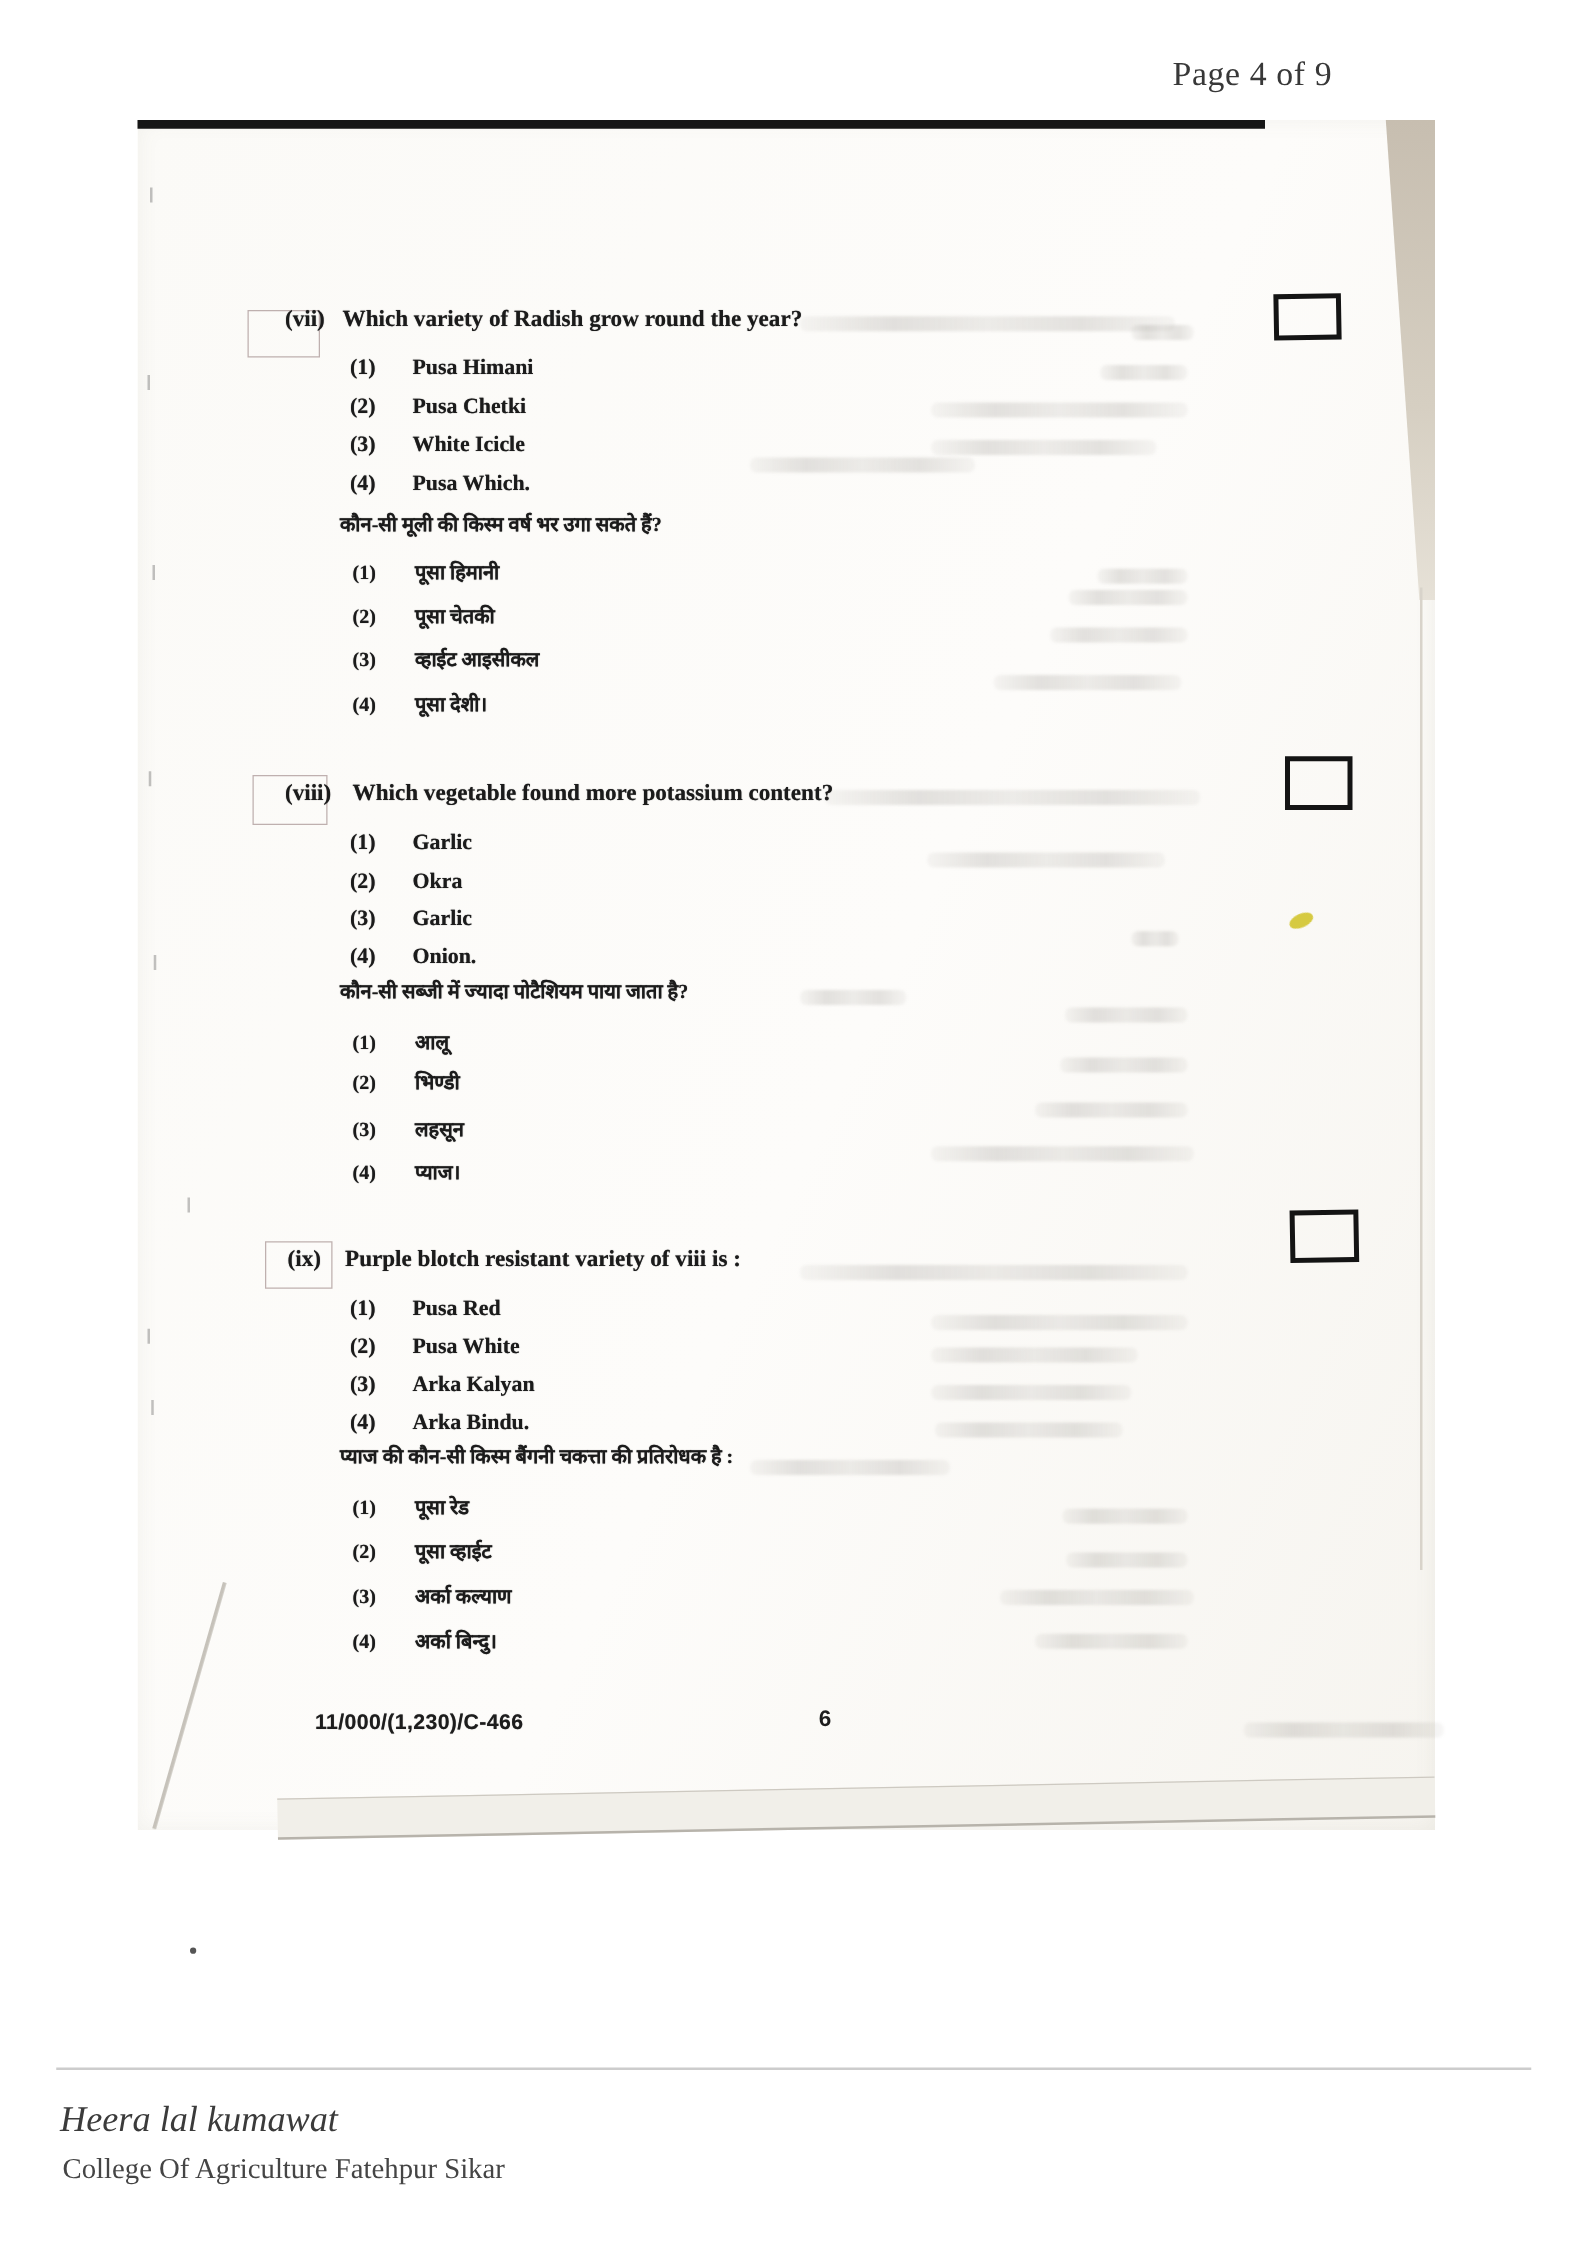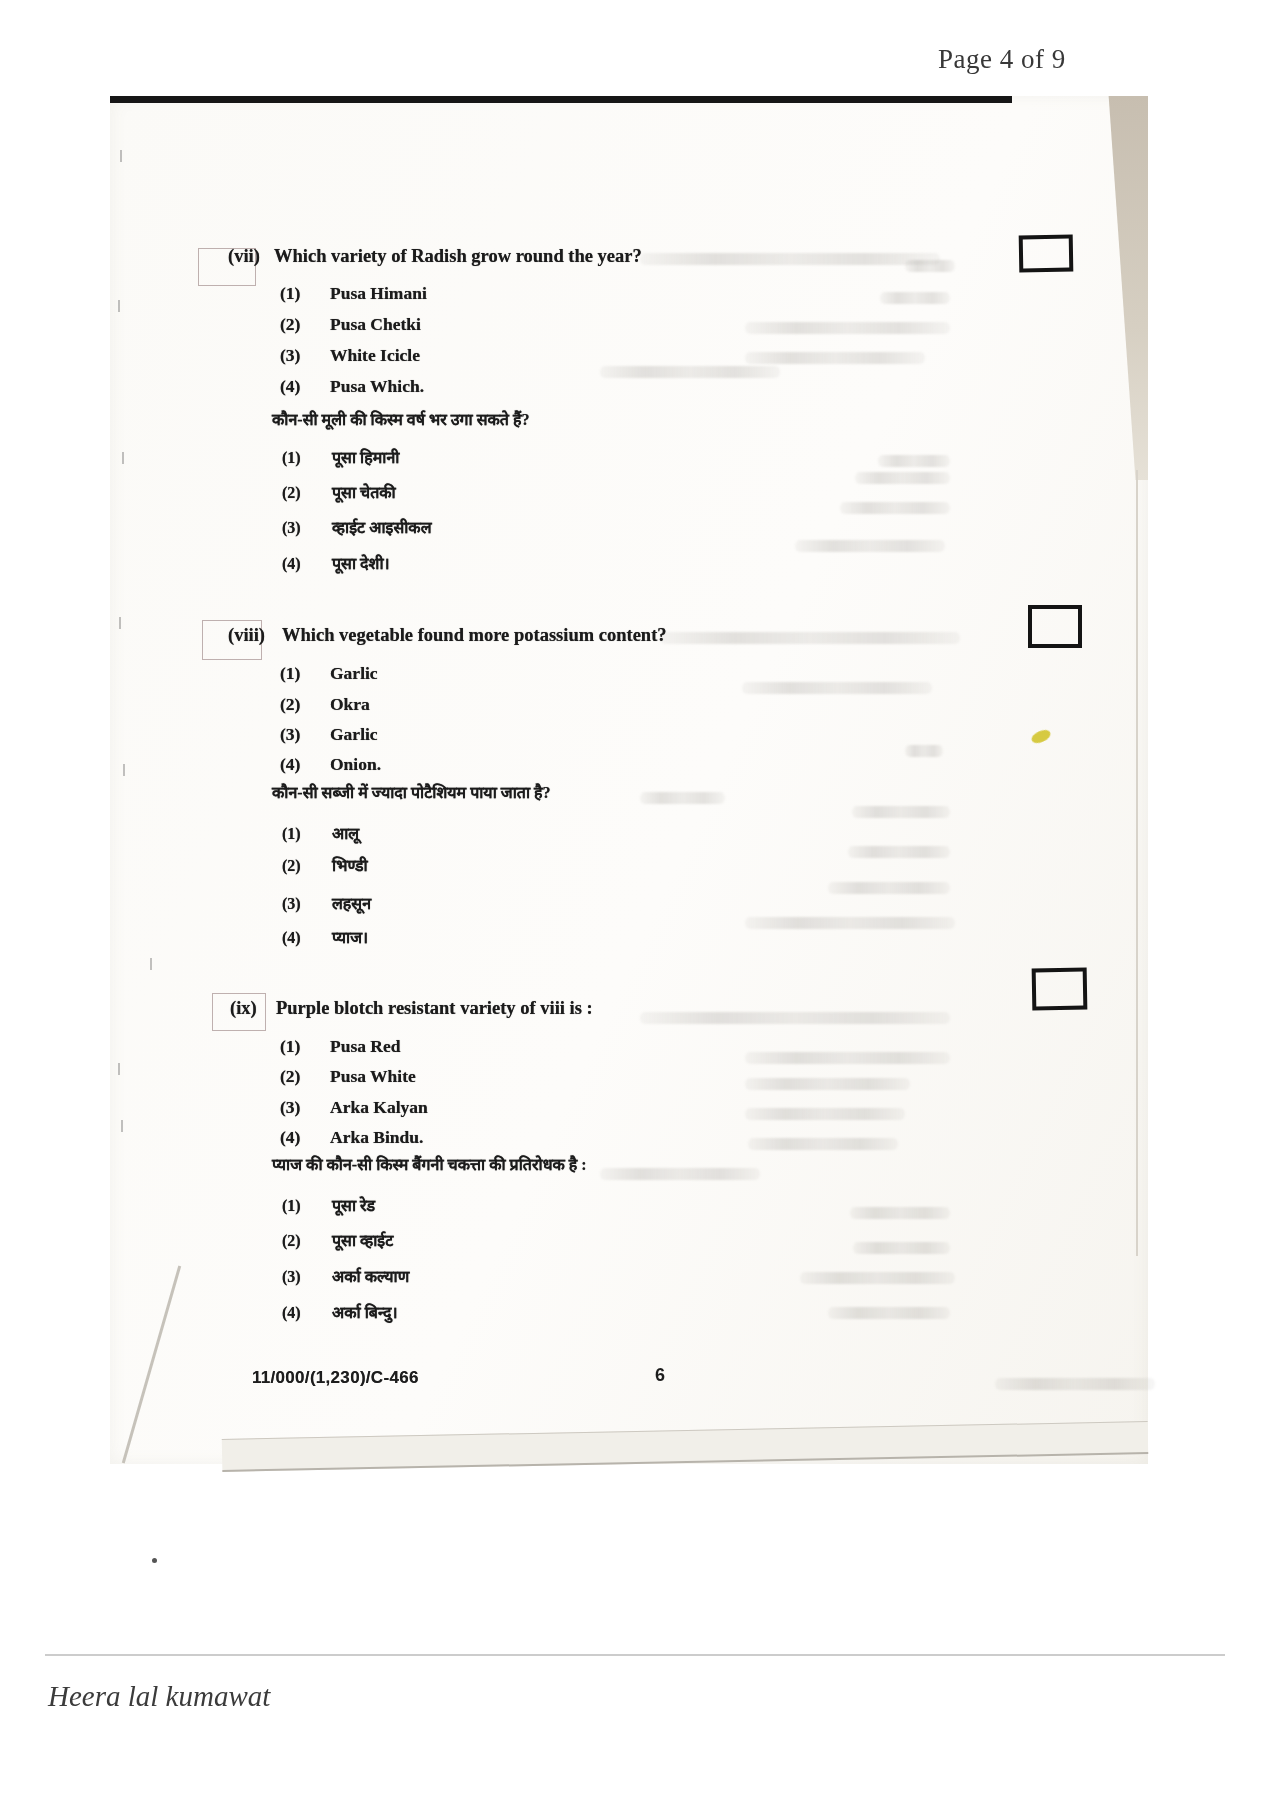--- a/index.html
+++ b/index.html
@@ -191,20 +191,21 @@
   <div class="ln opt-hi" style="left:282px;top:1301px;">
       <span class="num">(4)</span>
       <span>अर्का बिन्दु।</span>
     </div>
 
   <div class="footer-code">11/000/(1,230)/C-466</div>
   <div class="footer-page">6</div>
 
   <div class="divider"></div>
   <div class="owner-name">Heera lal kumawat</div>
+  <div class="owner-inst">College Of Agriculture Fatehpur Sikar</div>
 
 <div class="smudge" style="left: 640px; top: 253px; width: 300px;"></div>
     <div class="smudge" style="left: 905px; top: 260px; width: 50px;"></div>
     <div class="smudge" style="left: 880px; top: 292px; width: 70px;"></div>
     <div class="smudge" style="left: 745px; top: 322px; width: 205px;"></div>
     <div class="smudge" style="left: 745px; top: 352px; width: 180px;"></div>
     <div class="smudge" style="left: 600px; top: 366px; width: 180px;"></div>
     <div class="smudge" style="left: 878px; top: 455px; width: 72px;"></div>
     <div class="smudge" style="left: 855px; top: 472px; width: 95px;"></div>
     <div class="smudge" style="left: 840px; top: 502px; width: 110px;"></div>

